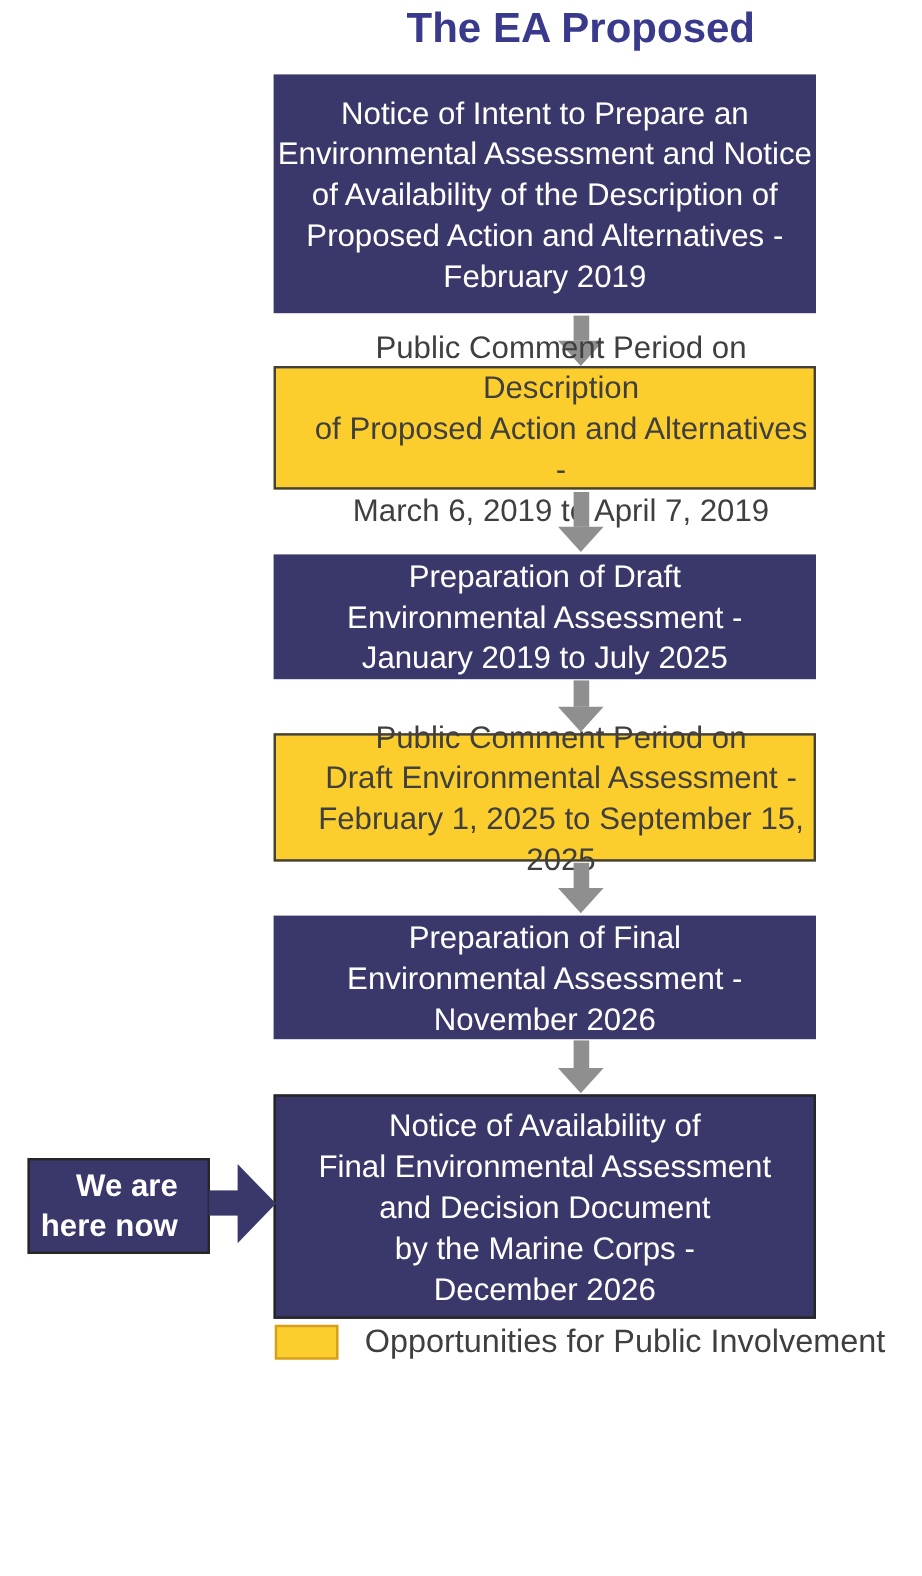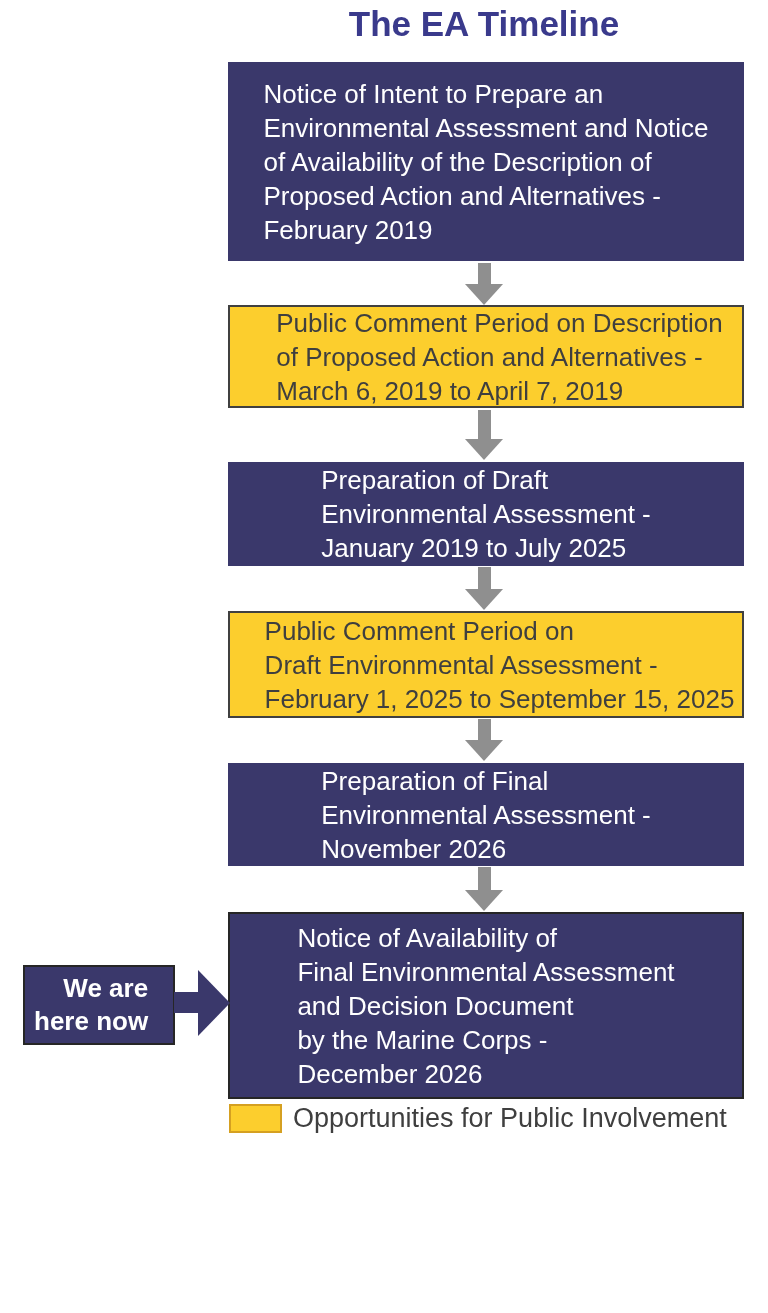--- a/index.html
+++ b/index.html
@@ -22,25 +22,26 @@
     width: 512px;
     margin: 0;
     text-align: center;
     font-size: 35px;
     font-weight: bold;
     color: var(--title-blue, #3A3A8C);
   }
   .box {
     position: absolute;
     left: 228px;
-    width: 516px;
+    width: 452px;
     box-sizing: border-box;
     display: flex;
     align-items: center;
     justify-content: center;
+    text-align: center;
   }
   .box-text {
     white-space: pre-line;
     font-size: 26px;
     line-height: 34px;
   }
   .milestone {
     background: var(--navy, #3A386B);
     color: #ffffff;
   }
@@ -124,40 +125,40 @@
     border-top: 33px solid transparent;
     border-bottom: 33px solid transparent;
     border-left: 32px solid var(--navy, #3A386B);
   }
   .legend {
     position: absolute;
     left: 229px;
     top: 1103px;
     display: flex;
     align-items: center;
-    gap: 11px;
+    gap: 22px;
   }
   .legend-swatch {
     width: 49px;
     height: 25px;
     background: var(--yellow, #FCCE2D);
     border: 2px solid var(--legend-swatch-border, #D5A021);
   }
   .legend-label {
     font-size: 27px;
     color: var(--dark-text, #3F3F3F);
     white-space: nowrap;
   }
 </style>
 </head>
 <body>
 
 <div class="canvas">
 
-  <h1 class="title">The EA Timeline</h1>
+  <h1 class="title">The EA Proposed</h1>
 
   <div class="box milestone b1">
     <span class="box-text">Notice of Intent to Prepare an
 Environmental Assessment and Notice
 of Availability of the Description of
 Proposed Action and Alternatives -
 February 2019</span>
   </div>
 
   <div class="flow-arrow a1">

